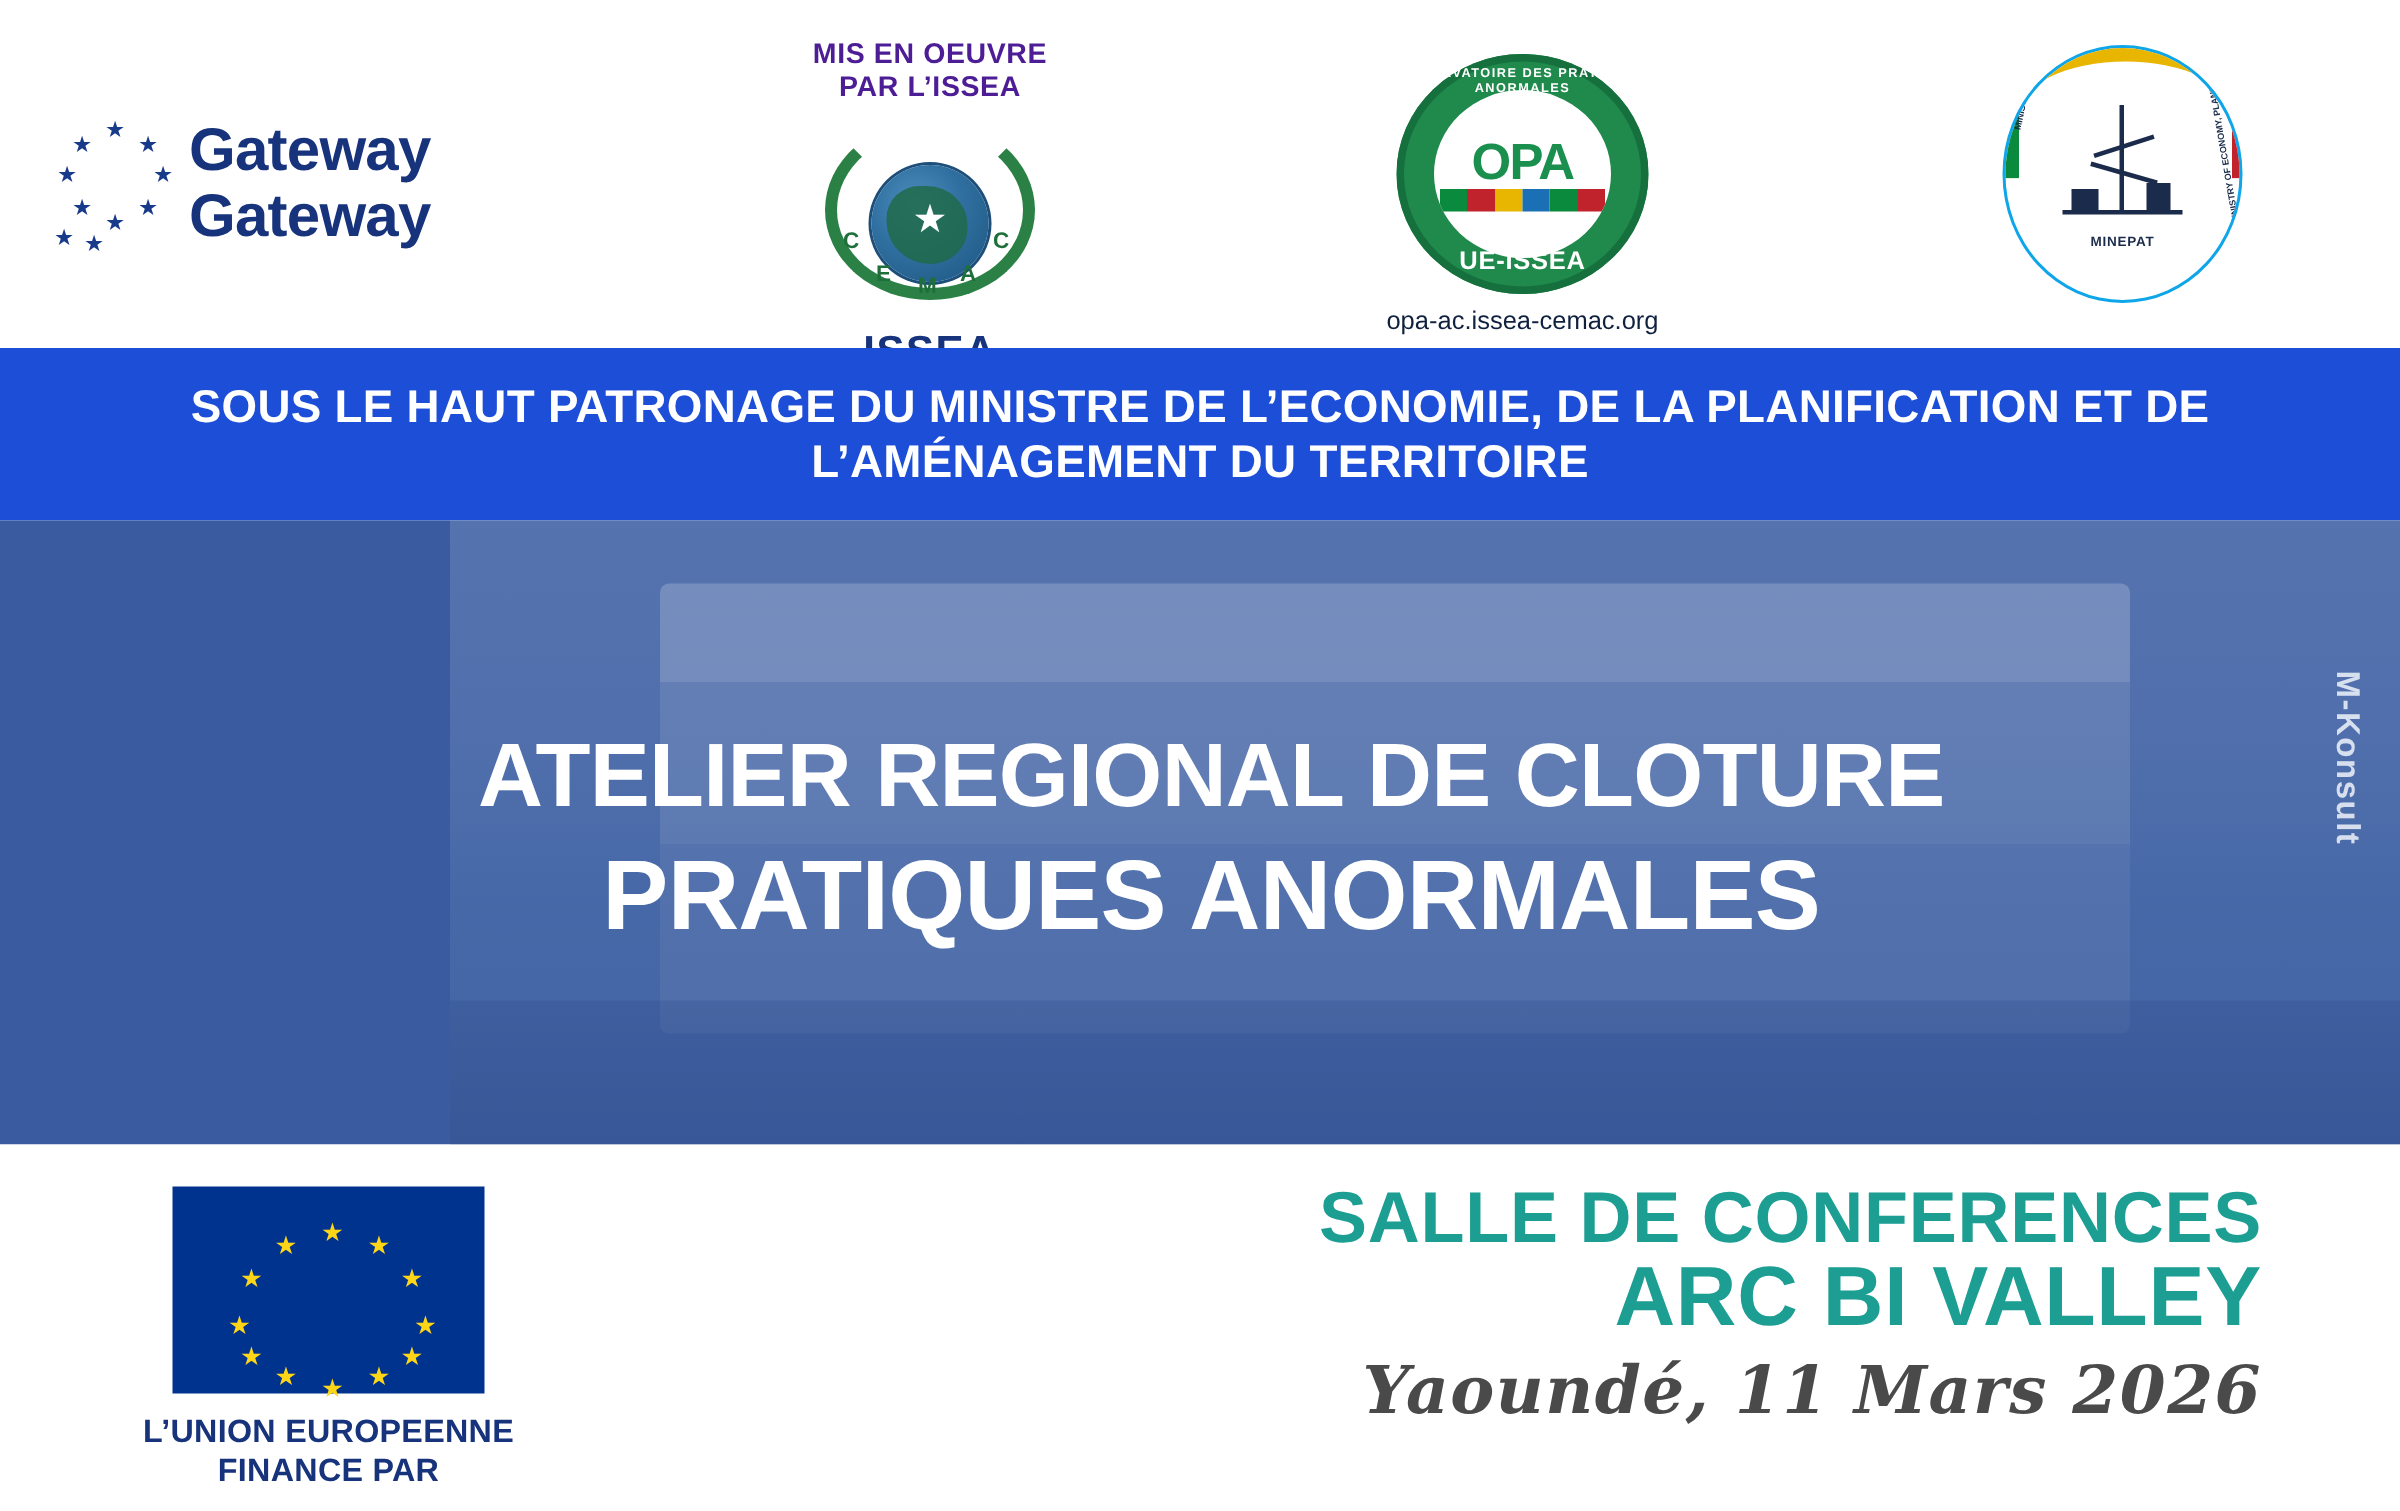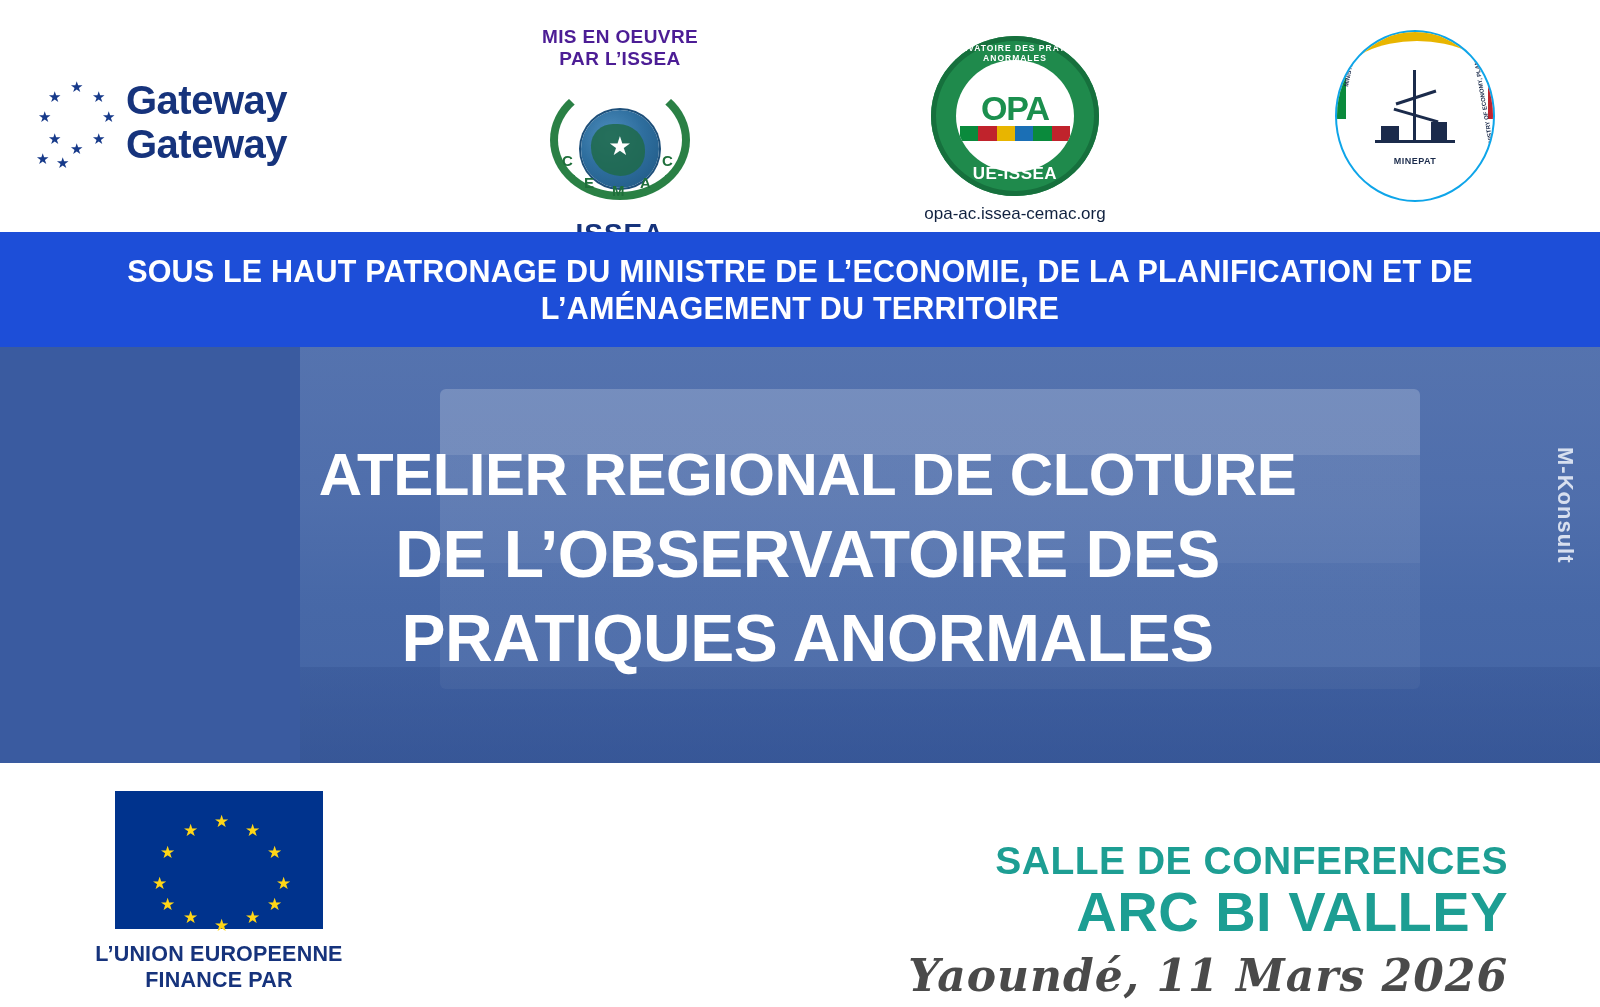--- a/index.html
+++ b/index.html
@@ -200,22 +200,22 @@
   .eu-flag span {
     position: absolute; color: #ffd617; font-size: 17px; line-height: 17px;
   }
   .eu-caption {
     margin-top: 12px; color: #16337c; font-weight: bold; font-size: 21.5px; line-height: 26px;
     letter-spacing: 0.2px;
   }
 
   .venue { position: absolute; right: 92px; top: 28px; text-align: right; }
   .venue .l1 {
-    color: #1d9e93; font-weight: bold; font-size: 39px; line-height: 44px;
-    letter-spacing: 0.5px; text-transform: uppercase; margin-top: 48px;
+    color: #1d9e93; font-weight: bold; font-size: 48px; line-height: 44px;
+    letter-spacing: 0.5px; text-transform: uppercase;
   }
   .venue .l2 {
     color: #1d9e93; font-weight: bold; font-size: 56px; line-height: 58px;
     letter-spacing: 0.5px; text-transform: uppercase;
   }
   .venue .l3 {
     color: #4a4a4a; font-size: 44px; line-height: 62px; margin-top: 4px;
     font-family: "DejaVu Serif", serif; font-style: italic; font-weight: bold;
     letter-spacing: 1px;
   }
@@ -307,21 +307,20 @@
   </div>
 
   <div class="greenband">
     <p>SOUS LE HAUT PATRONAGE DU MINISTRE DE L’ECONOMIE, DE LA PLANIFICATION ET DE L’AMÉNAGEMENT DU TERRITOIRE</p>
   </div>
 
   <div class="blueband">
     <div class="photo"></div>
     <div class="title-wrap">
       <h1 class="t1">ATELIER REGIONAL DE CLOTURE</h1>
-      <h1 class="t2">DE L’OBSERVATOIRE DES</h1>
       <h1 class="t3">PRATIQUES ANORMALES</h1>
     </div>
     <div class="vcredit">M-Konsult</div>
   </div>
 
   <div class="bottom">
 
     <div class="eu-block">
       <div class="eu-flag">
         <span style="left:99px;top:22px;">★</span>

